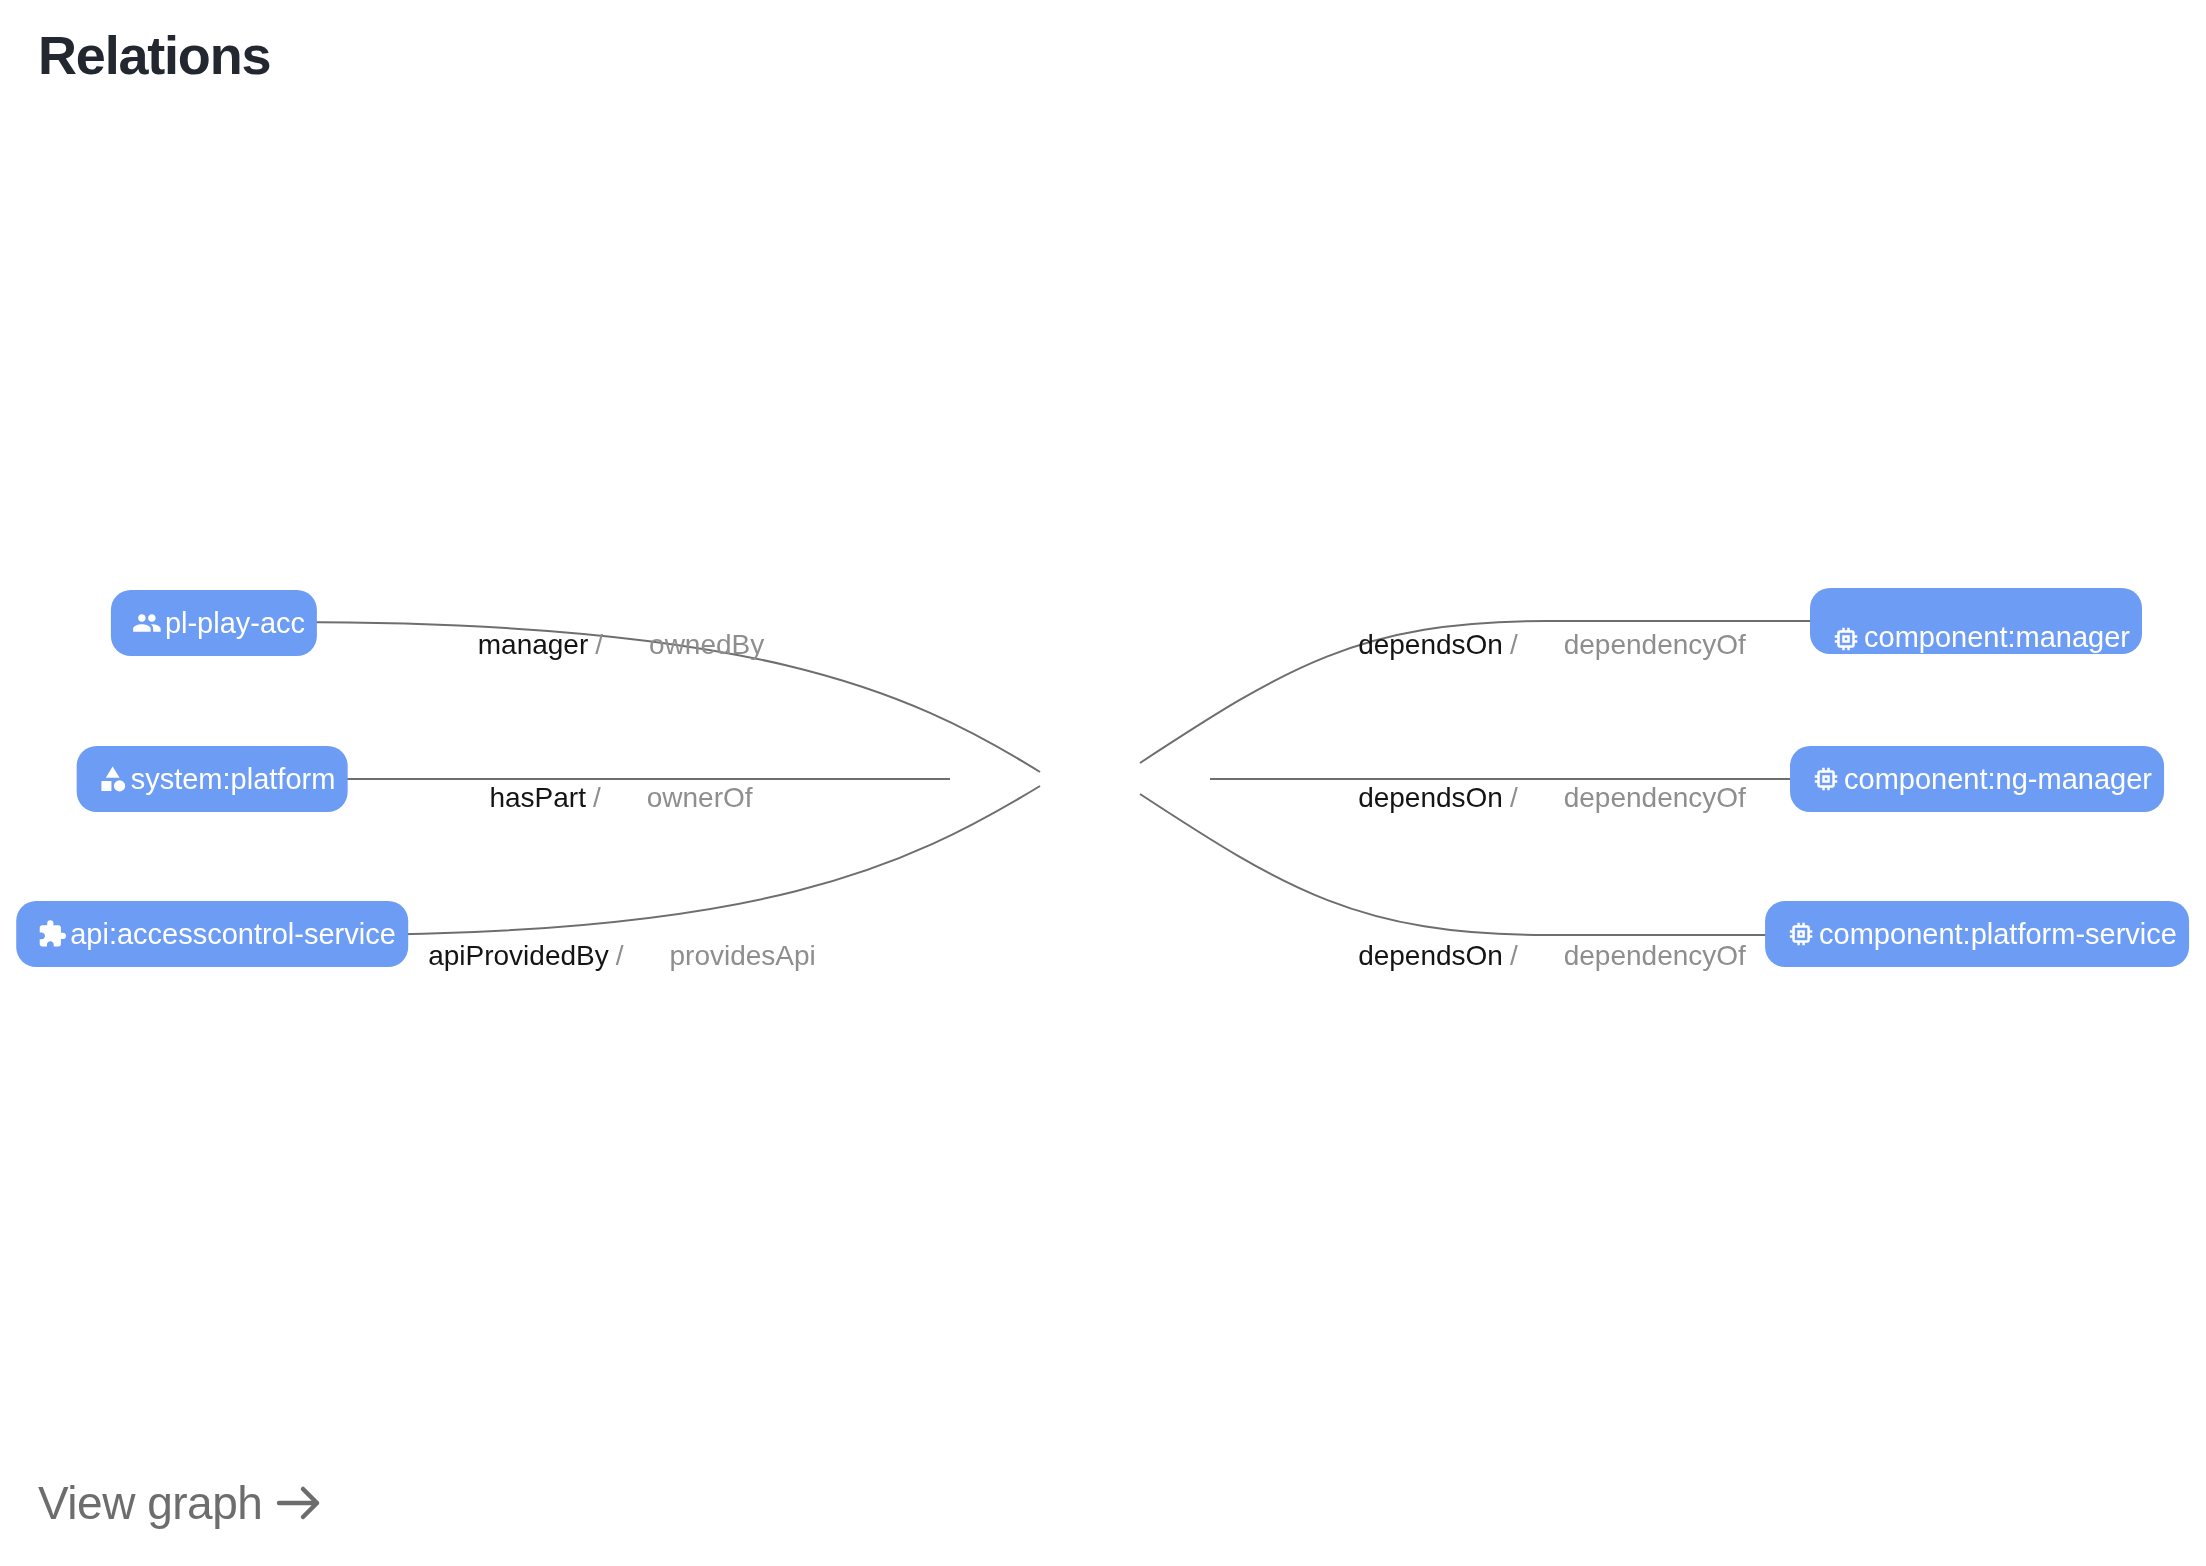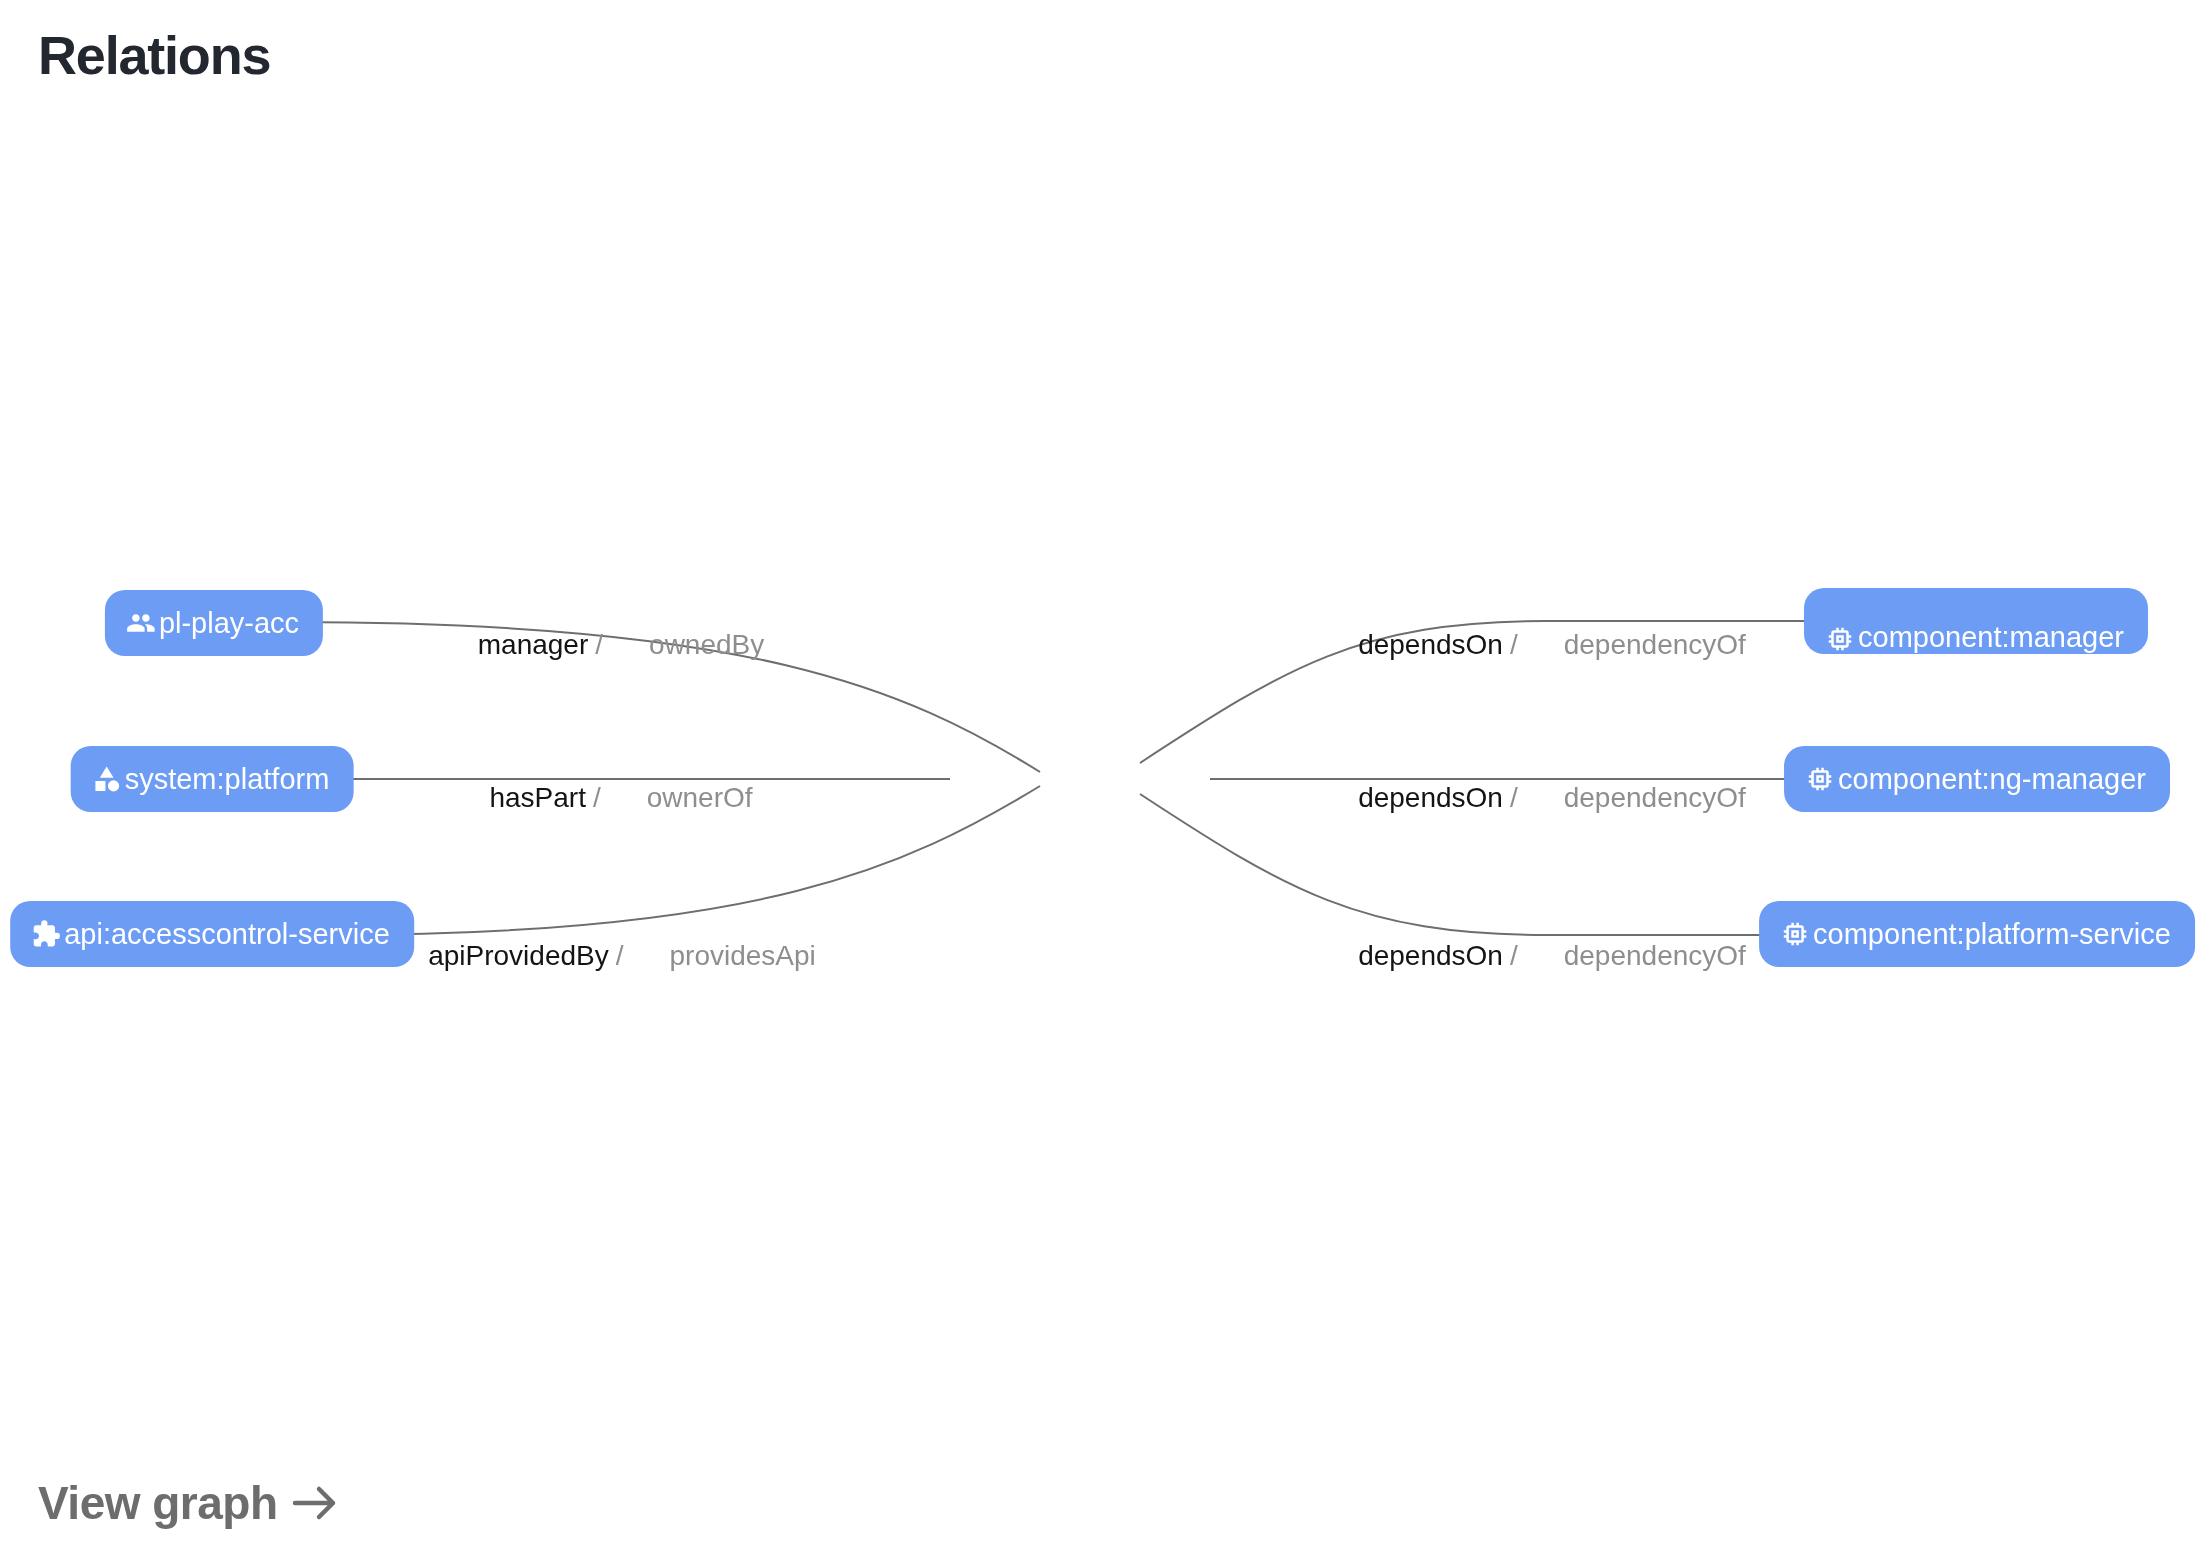--- a/index.html
+++ b/index.html
@@ -3,31 +3,31 @@
 <meta charset="utf-8">
 <style>
   html,body{margin:0;padding:0;background:#ffffff;}
   .canvas{position:relative;width:2206px;height:1566px;background:#ffffff;overflow:hidden;
           font-family:"Liberation Sans",sans-serif;border-radius:15px;}
   .page-title{position:absolute;left:38px;top:24px;font-size:54px;font-weight:700;
               color:#232830;letter-spacing:-1.2px;}
   svg.edges{position:absolute;left:0;top:0;z-index:1;}
   svg.edges path{fill:none;stroke:#6e6e6e;stroke-width:2;}
   .node{position:absolute;z-index:2;display:inline-flex;align-items:center;gap:3px;
-        height:66px;padding:0 24px 0 21px;border-radius:20px;background:#6d9cf5;
+        height:66px;padding:0 12px 0 21px;border-radius:20px;background:#6d9cf5;
         color:#ffffff;font-size:29px;font-weight:500;white-space:nowrap;
         transform:translate(-50%,-50%);cursor:pointer;}
   .node .nicon{width:30px;height:30px;flex:none;display:block;}
   .node.center{background:#eda73e;font-weight:700;height:68px;font-size:29px;letter-spacing:-0.6px;}
   .edge-label{position:absolute;z-index:3;transform:translate(-50%,-50%);white-space:nowrap;
               font-size:28px;font-weight:500;color:#141414;}
   .edge-label .sep{color:#8e8e8e;font-weight:400;margin:0 7px;}
   .edge-label .sec{color:#8e8e8e;font-weight:400;margin-left:39px;}
   .view-graph{position:absolute;left:38px;top:1503px;transform:translateY(-50%);z-index:2;
-              display:flex;align-items:center;gap:14px;font-size:46px;font-weight:700;
+              display:flex;align-items:center;gap:14px;font-size:46px;font-weight:400;
               color:#6d6d6d;cursor:pointer;letter-spacing:-0.5px;}
   .view-graph svg{display:block;}
 </style>
 </head>
 <body>
 
 <div class="canvas">
 
   <div class="page-title">Relations</div>
 

